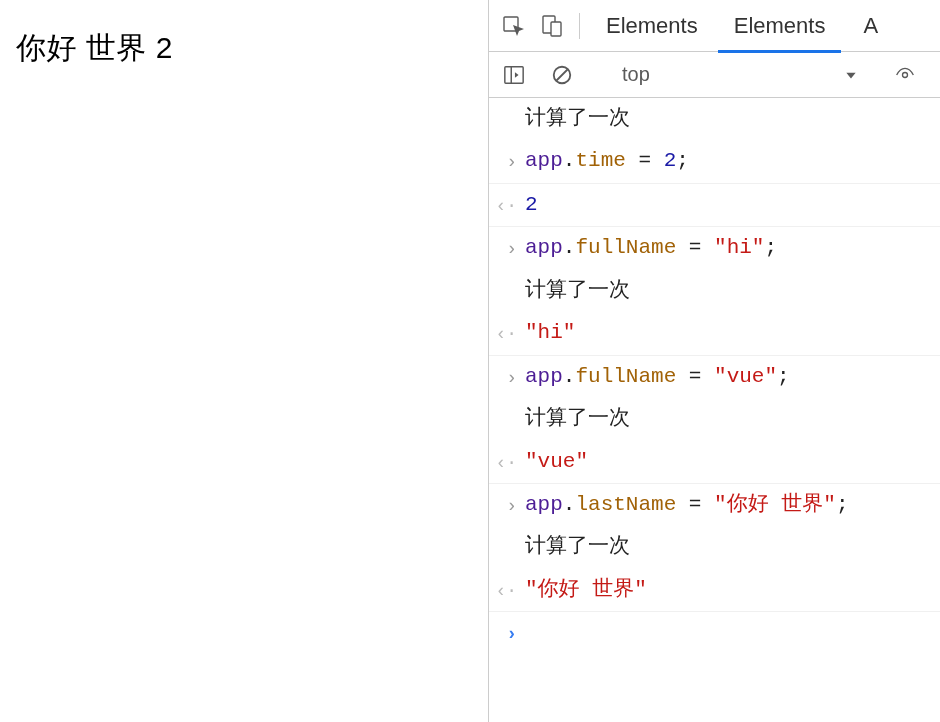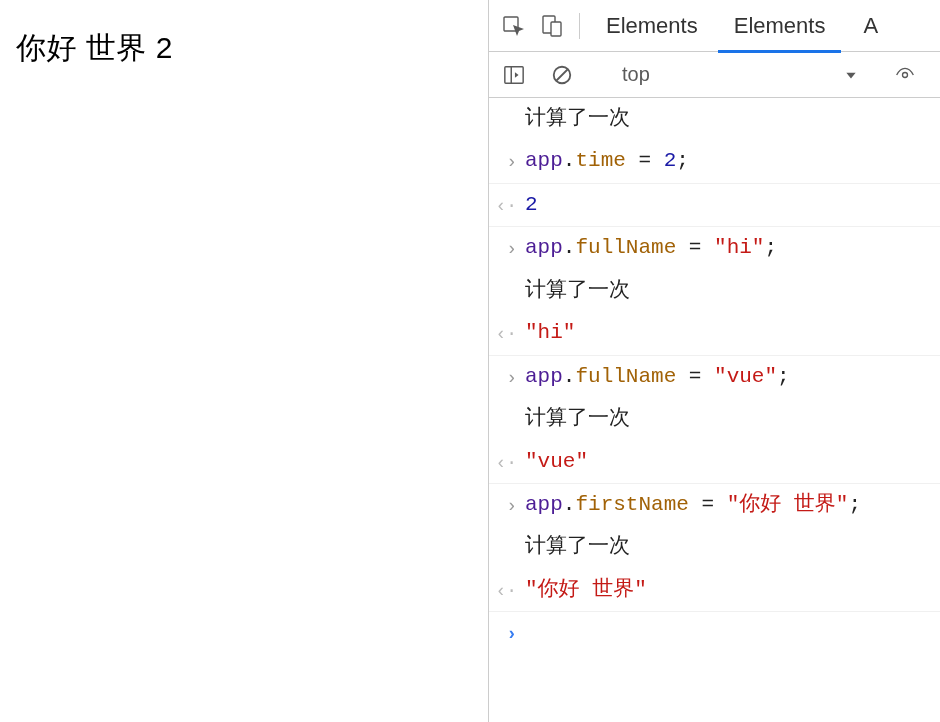--- a/index.html
+++ b/index.html
@@ -146,21 +146,21 @@
         <div class="row">
           <div class="gutter">
             <span class="ret-prefix">‹·</span>
           </div>
           <div class="entry"><span class="tok-str">"vue"</span></div>
         </div>
         <div class="row no-border">
           <div class="gutter">
             <span style="color:#9a9a9a">›</span>
           </div>
-          <div class="entry"><span class="tok-obj">app</span><span class="tok-punc">.</span><span class="tok-prop">firstName</span><span class="tok-op"> = </span><span class="tok-str">"你好 世界"</span><span class="tok-punc">;</span></div>
+          <div class="entry"><span class="tok-obj">app</span><span class="tok-punc">.</span><span class="tok-prop">lastName</span><span class="tok-op"> = </span><span class="tok-str">"你好 世界"</span><span class="tok-punc">;</span></div>
         </div>
         <div class="row no-border">
           <div class="gutter"></div>
           <div class="entry">计算了一次</div>
         </div>
         <div class="row">
           <div class="gutter">
             <span class="ret-prefix">‹·</span>
           </div>
           <div class="entry"><span class="tok-str">"你好 世界"</span></div>

